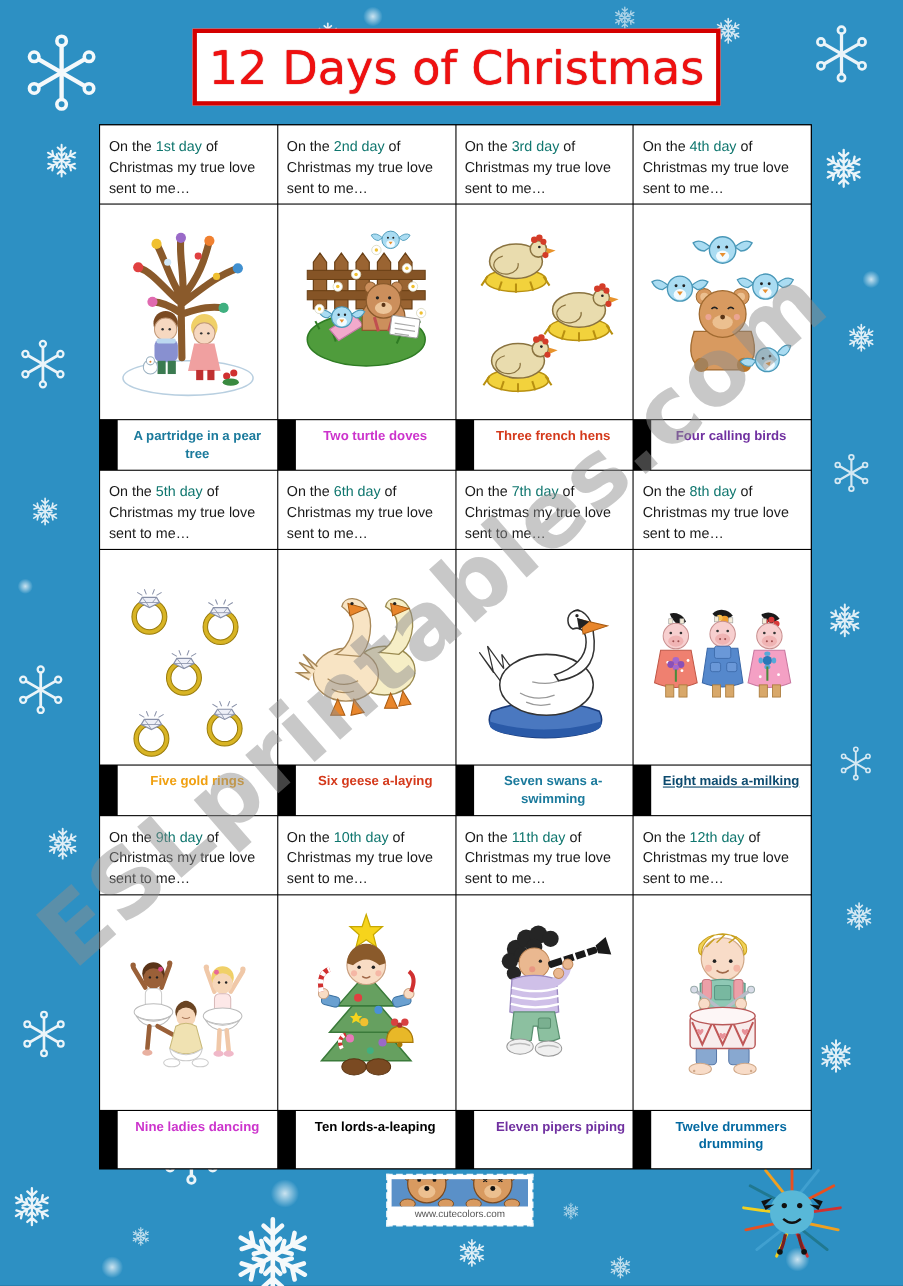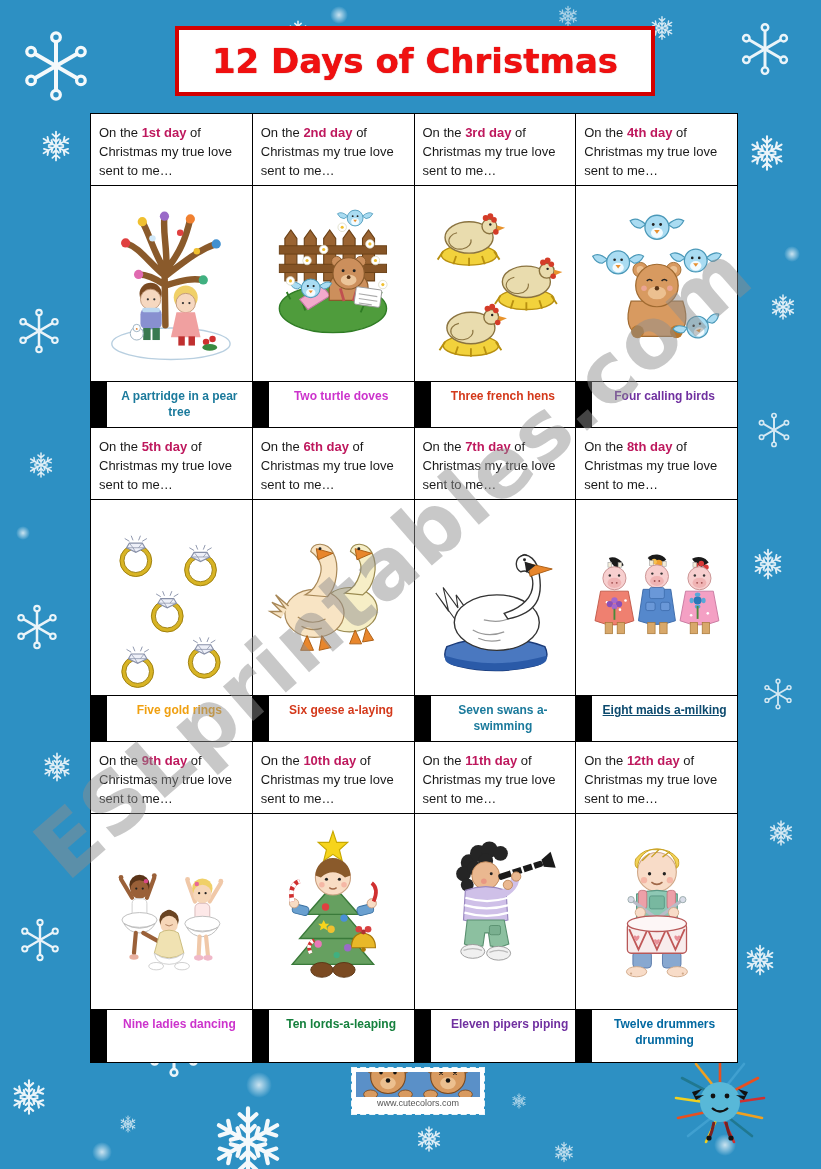--- a/index.html
+++ b/index.html
@@ -11,34 +11,34 @@
   .fl{position:absolute;z-index:1;}
   .dot{position:absolute;z-index:1;border-radius:50%;
     background:radial-gradient(circle, rgba(255,255,255,.75), rgba(255,255,255,0) 70%);}
   
   .title-box{
     position:absolute;left:175px;top:26px;width:472px;height:62px;
     background:#ffffff;border:4px solid #d40000;z-index:10;
     display:flex;align-items:center;justify-content:center;
   }
   .title-box span{
-    font-family:"DejaVu Sans", sans-serif;font-weight:bold;font-size:34px;
+    font-family:"DejaVu Sans", sans-serif;font-weight:normal;font-size:42px;
     color:#f01010;letter-spacing:0px;white-space:nowrap;
     text-shadow:0 0 1px #a00000;
   }
   
   .grid{
     position:absolute;left:90px;top:113px;width:646px;z-index:10;
     display:grid;grid-template-columns:repeat(4,1fr);
     grid-template-rows:71px 195px 45px 71px 195px 45px 71px 195px 52px;
     gap:1px;background:#000;border:1.5px solid #000;
   }
   .tcell,.icell,.ccell{background:#fff;overflow:hidden;}
   .tcell{padding:9px 8px 0 8px;font-size:13px;line-height:19px;color:#1a1a1a;}
-  .tcell .ord{color:#be185d;font-weight:bold;}
+  .tcell .ord{color:#0f766e;font-weight:normal;}
   .icell{display:flex;align-items:center;justify-content:center;}
   .icell svg{width:92%;height:94%;}
   .ccell{text-align:center;font-weight:bold;font-size:12px;line-height:16px;padding:6px 7px 0 7px;margin-left:16px;}
   
   .watermark{
     position:absolute;left:48px;top:812px;z-index:30;pointer-events:none;
     font-family:"DejaVu Sans", sans-serif;font-weight:bold;font-size:84px;
     color:#8e8e8e;opacity:.48;letter-spacing:2px;white-space:nowrap;
     transform:rotate(-41deg);transform-origin:0 50%;
   }
@@ -602,21 +602,21 @@
       <ellipse cx="80" cy="108" rx="32" ry="8.5" fill="#fdf6f6" stroke="#b85858" stroke-width="1.4"></ellipse>
       <path d="M58,122 c-2,-3 -6,0 0,5 c6,-5 2,-8 0,-5 z M80,126 c-2,-3 -6,0 0,5 c6,-5 2,-8 0,-5 z M102,122 c-2,-3 -6,0 0,5 c6,-5 2,-8 0,-5 z" fill="#e89098"></path>
       <ellipse cx="58" cy="160" rx="11" ry="5.5" fill="#f8dcc8" stroke="#d0a888"></ellipse>
       <ellipse cx="102" cy="160" rx="11" ry="5.5" fill="#f8dcc8" stroke="#d0a888"></ellipse>
       <circle cx="52" cy="162" r="1.2" fill="#d0a888"></circle>
         <circle cx="108" cy="162" r="1.2" fill="#d0a888"></circle>
     </svg>
   </div>
 
   <div class="ccell" style="color: rgb(204, 51, 204);">Nine ladies dancing</div>
-  <div class="ccell" style="color: #15803d;">Ten lords-a-leaping</div>
+  <div class="ccell" style="color: #000000;">Ten lords-a-leaping</div>
   <div class="ccell" style="color: rgb(112, 48, 160); text-align: right;">Eleven pipers piping</div>
   <div class="ccell" style="color: #0369a1;">Twelve drummers drumming</div>
 </div>
 
 <div class="watermark">ESLprintables.com</div>
 
 <div class="stamp">
   <div class="stamp-inner">
     <svg width="56" height="40" viewBox="0 0 56 46">
       <circle cx="10" cy="12" r="7" fill="#d89a60" stroke="#7a4a20"></circle>

